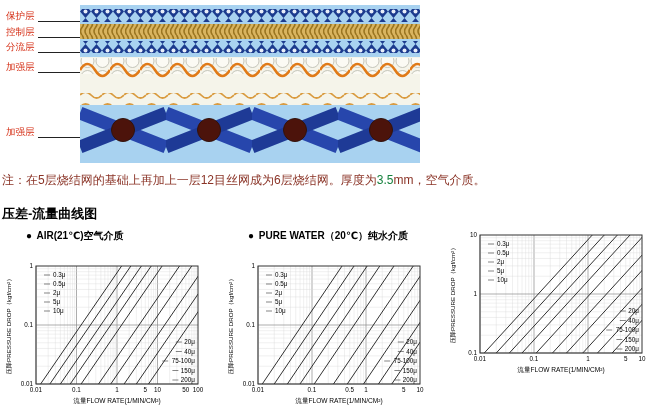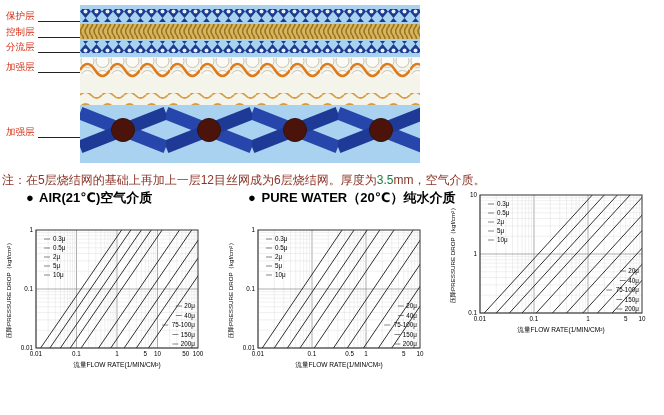--- a/index.html
+++ b/index.html
@@ -17,21 +17,21 @@
   
   .note{font-size:12px;color:#8a3326;padding:6px 2px 0 2px;white-space:nowrap}
   .note .hl{color:#15803d}
 
   
   .section-title{font-size:13px;font-weight:bold;color:#000;padding:16px 2px 6px 2px}
 
   
   .charts{display:flex;gap:8px;padding:0 2px}
   .chart{width:214px}
-  .chart-title{font-size:13px;font-weight:bold;color:#000;padding-left:24px;margin-bottom:17px;white-space:nowrap}
+  .chart-title{font-size:10px;font-weight:bold;color:#000;padding-left:24px;margin-bottom:17px;white-space:nowrap}
   .chart-title .bullet{margin-right:2px}
   svg text{font-family:"Liberation Sans","DejaVu Sans",sans-serif}
 </style>
 </head>
 <body>
 
 <div class="page">
 
   <div class="diagram-wrap">
 
@@ -89,20 +89,21 @@
       <rect x="0" y="36" width="340" height="12" fill="url(#patMesh)"></rect>
       <rect x="0" y="53" width="340" height="16" fill="url(#patCircles)"></rect>
       <rect x="0" y="49" width="340" height="26" fill="url(#patWave)"></rect>
       <rect x="0" y="88" width="340" height="12" fill="url(#patWave2)"></rect>
       <rect x="0" y="102" width="340" height="50" fill="url(#patBigWeave)"></rect>
     </svg>
   </div>
 
   <p class="note"><span>注：在5层烧结网的基础上再加上一层12目丝网成为6层烧结网。厚度为</span><span class="hl">3.5</span><span>mm，空气介质。</span></p>
 
+  <h3 class="section-title">压差-流量曲线图</h3>
 
   <div class="charts">
 
     <div class="chart">
       <div class="chart-title">
         <span class="bullet">●</span>
         <span>AIR(21℃)空气介质</span>
       </div>
       <svg class="chart-plot" width="204" height="152" viewBox="0 0 204 152">
           <line x1="34" y1="6" x2="34" y2="124" stroke="#8a8a8a" stroke-width="0.7"></line>

